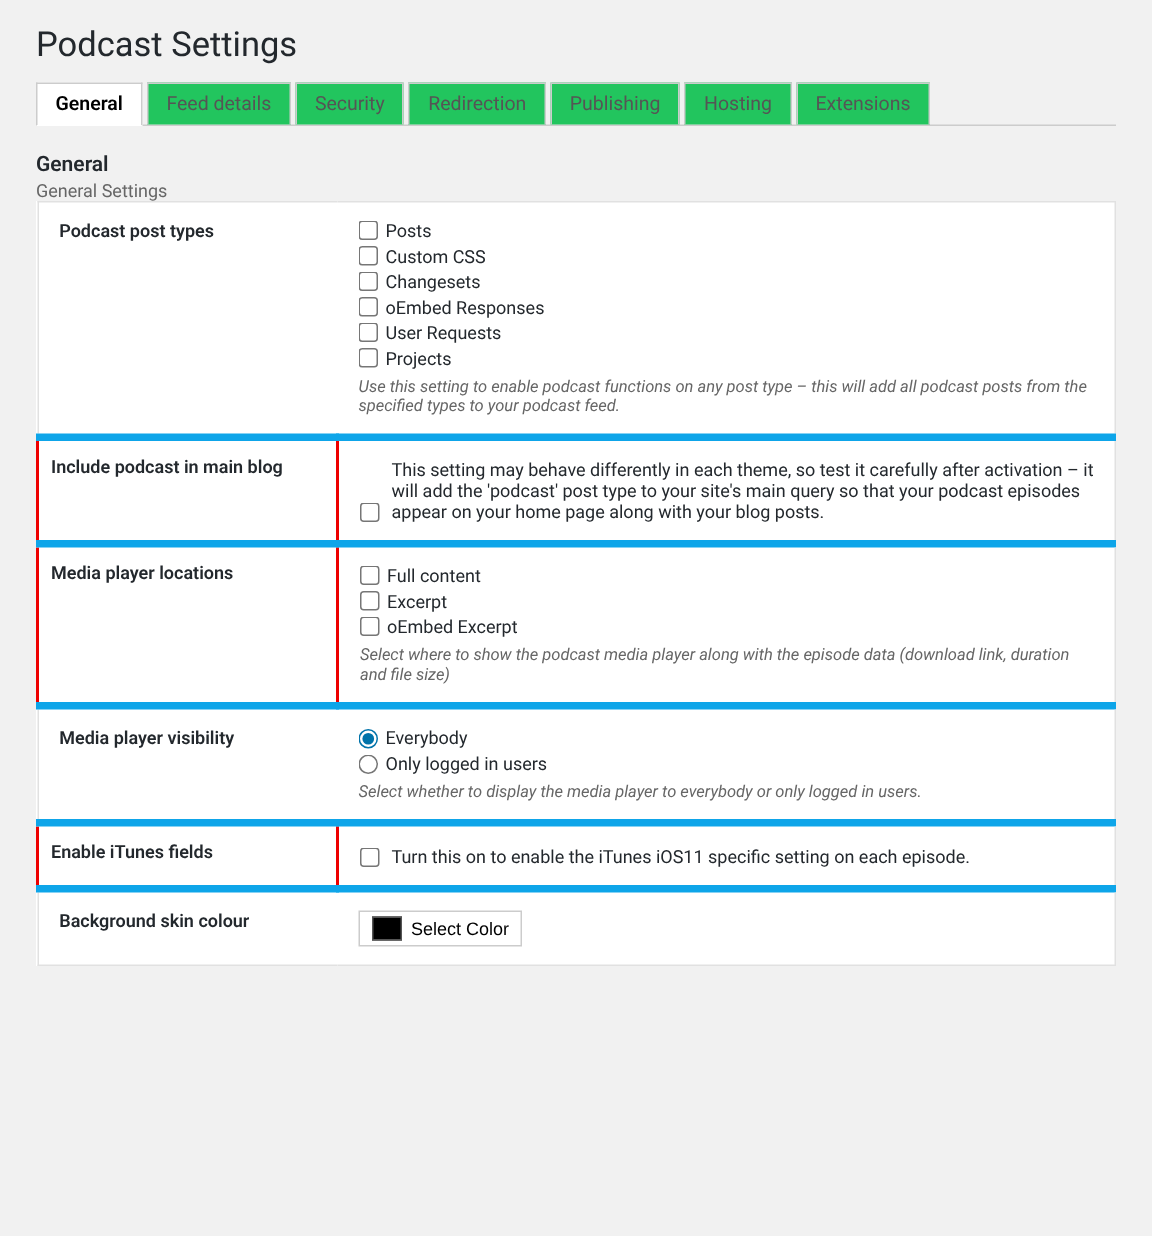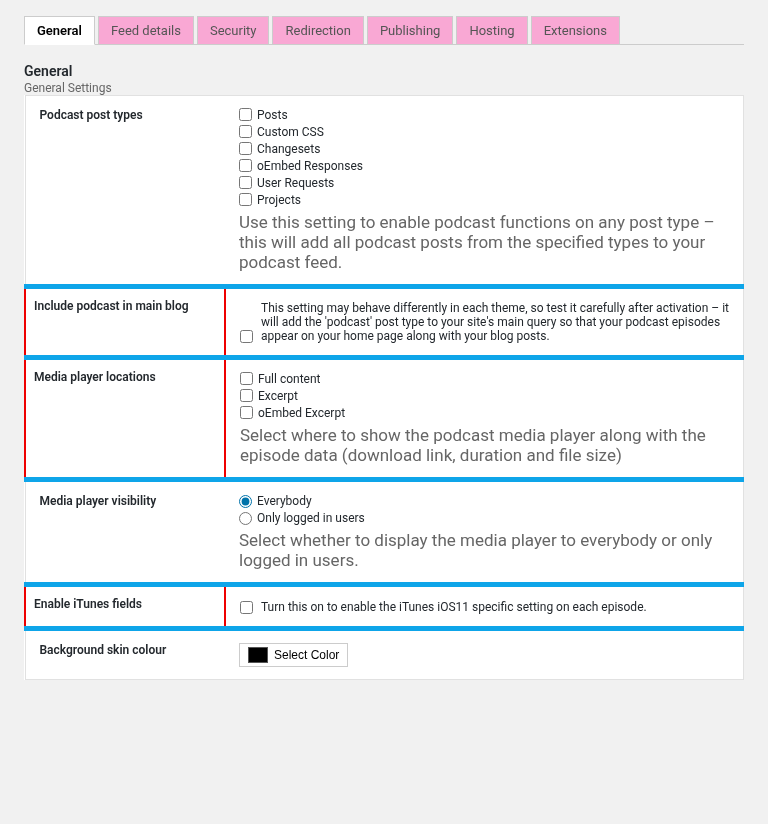--- a/index.html
+++ b/index.html
@@ -25,21 +25,21 @@
       display: flex;
       border-bottom: 1px solid #ccc;
       margin-bottom: 18px;
       gap: 0;
     }
     .nav-tab {
       padding: 6px 12px;
       font-size: 13px;
       border: 1px solid #ccc;
       border-bottom: none;
-      background: #f9a8d4;
+      background: #22c55e;
       cursor: pointer;
       margin-right: 3px;
       color: #555;
       text-decoration: none;
     }
     .nav-tab.active {
       background: #fff;
       border-bottom: 1px solid #fff;
       color: #000;
       font-weight: 600;
@@ -78,23 +78,24 @@
       padding-right: 10px;
     }
     .label-cell.highlighted {
       border: 2px solid #e00;
       padding: 10px 8px;
     }
     .value-cell {
       font-size: 12px;
     }
     .help-text {
+      font-style: italic;
       color: #666;
       margin-top: 5px;
-      font-size: 17px;
+      font-size: 11px;
     }
     .checkbox-item {
       display: flex;
       gap: 5px;
       margin-bottom: 3px;
     }
     .checkbox-item input[type="checkbox"] {
       width: 13px;
       height: 13px;
     }
@@ -133,20 +134,21 @@
       width: 20px;
       height: 16px;
       border: 1px solid #555;
       display: inline-block;
     }
   </style>
 </head>
 <body>
 
 <div class="wrap">
+  <h1>Podcast Settings</h1>
 
   <div class="nav-tabs">
     <a class="nav-tab active">General</a>
     <a class="nav-tab">Feed details</a>
     <a class="nav-tab">Security</a>
     <a class="nav-tab">Redirection</a>
     <a class="nav-tab">Publishing</a>
     <a class="nav-tab">Hosting</a>
     <a class="nav-tab">Extensions</a>
   </div>

